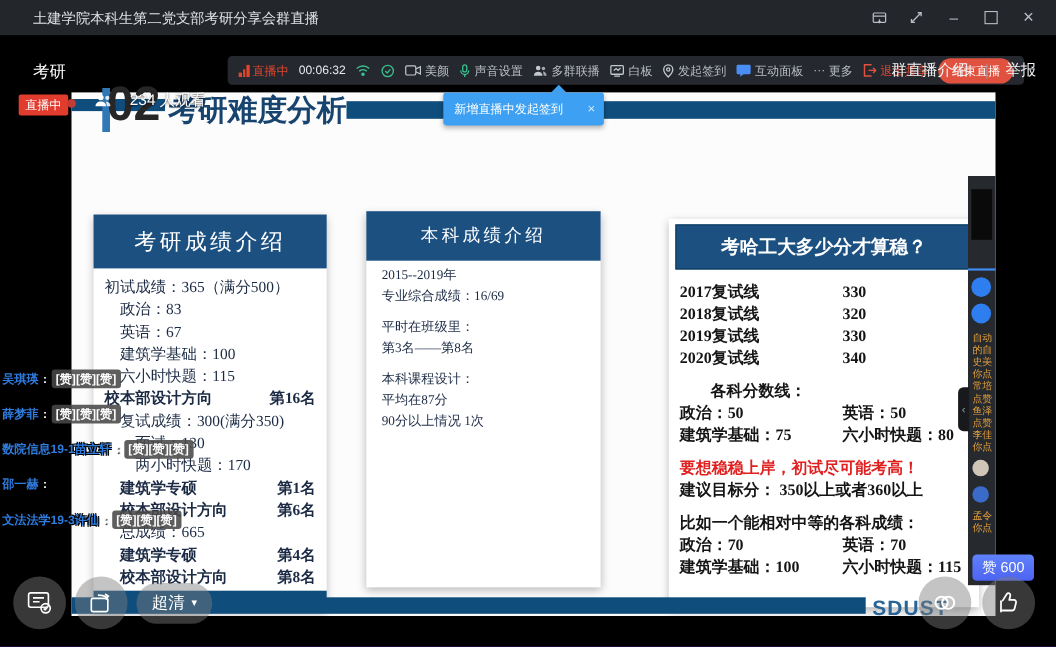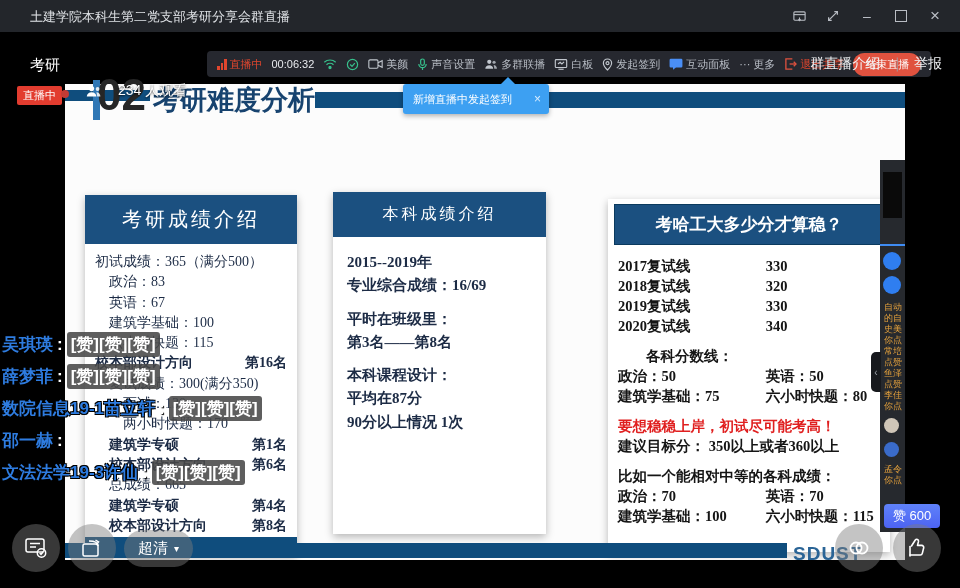--- a/index.html
+++ b/index.html
@@ -43,21 +43,21 @@
   .red{color:#e01f1f;font-weight:700;}
   .gap{height:10px;}
 
   #card1{left:20px;top:111px;width:212px;height:360px;}
   #card1 .card-header{font-size:20px;letter-spacing:3px;padding:11px 0;}
   #card1 .card-body{padding:8px 10px;font-size:14px;line-height:1.45;color:#1c2b45;}
   #card1 .card-foot{position:absolute;left:0;bottom:0;width:100%;height:18px;background:#0f4d7d;}
 
   #card2{left:268px;top:108px;width:213px;height:342px;}
   #card2 .card-header{font-size:16px;letter-spacing:3px;padding:12px 0;}
-  #card2 .card-body{padding:14px 14px;font-size:15px;line-height:1.55;color:#1c2b45;font-weight:700;}
+  #card2 .card-body{padding:4px 14px;font-size:12px;line-height:1.55;color:#1c2b45;font-weight:400;}
 
   #card3{left:543px;top:115px;width:282px;height:353px;}
   #card3 .card-header{margin:5px 6px;border:1px solid #0b3a5e;font-size:17px;font-weight:700;padding:8px 0;
                       font-family:"Liberation Sans","DejaVu Sans",sans-serif;}
   #card3 .card-body{padding:6px 8px 4px 10px;font-size:14.5px;line-height:1.38;color:#151515;font-weight:600;}
 
   .slide-bottombar{left:0;top:459px;width:722px;height:15px;background:#0f4d7d;position:absolute;}
   .watermark{position:absolute;left:728px;top:459px;font-size:19px;font-weight:bold;color:#2a6496;letter-spacing:1px;}
 
   
@@ -77,21 +77,21 @@
          display:flex;align-items:center;font-size:11px;box-shadow:0 2px 5px rgba(0,0,0,.3);}
   .toast:before{content:"";position:absolute;top:-7px;left:98px;border:7px solid transparent;border-bottom-color:#3da0f2;border-top:0;}
   .toast .t-text{padding-left:10px;flex:1;}
   .toast .t-close{padding:0 8px;color:#d8ecff;font-size:12px;}
 
   .viewers{left:86px;top:50px;display:flex;align-items:center;gap:16px;color:#fff;font-size:14px;
            text-shadow:0 1px 2px rgba(0,0,0,.8);}
 
   
   .chat{left:2px;top:302px;display:flex;flex-direction:column;gap:11px;}
-  .chat-line{display:flex;align-items:center;font-size:17px;font-weight:bold;white-space:nowrap;height:21px;}
+  .chat-line{display:flex;align-items:center;font-size:11px;font-weight:bold;white-space:nowrap;height:21px;}
   .chat-name{color:#2e7ce0;text-shadow:1px 1px 0 #000,-1px -1px 0 #000,1px -1px 0 #000,-1px 1px 0 #000;}
   .chat-colon{color:#fff;margin:0 4px;text-shadow:1px 1px 1px #000;}
   .chat-text{background:rgba(72,72,72,.88);color:#fff;padding:1px 4px;border-radius:3px;}
 
   
   .side-panel{left:880px;top:128px;width:25px;height:372px;background:#26292e;overflow:visible;}
   .sp-thumb{position:absolute;left:3px;top:12px;width:19px;height:46px;background:#0a0a0a;}
   .sp-divider{position:absolute;left:0;top:84px;width:25px;height:2px;background:#3f8cf3;}
   .sp-circle{position:absolute;left:3px;width:18px;height:18px;border-radius:50%;background:#2f7ef0;}
   .sp-frags{position:absolute;left:4px;font-size:9px;line-height:11px;color:#e6a23c;white-space:nowrap;overflow:hidden;width:21px;}

